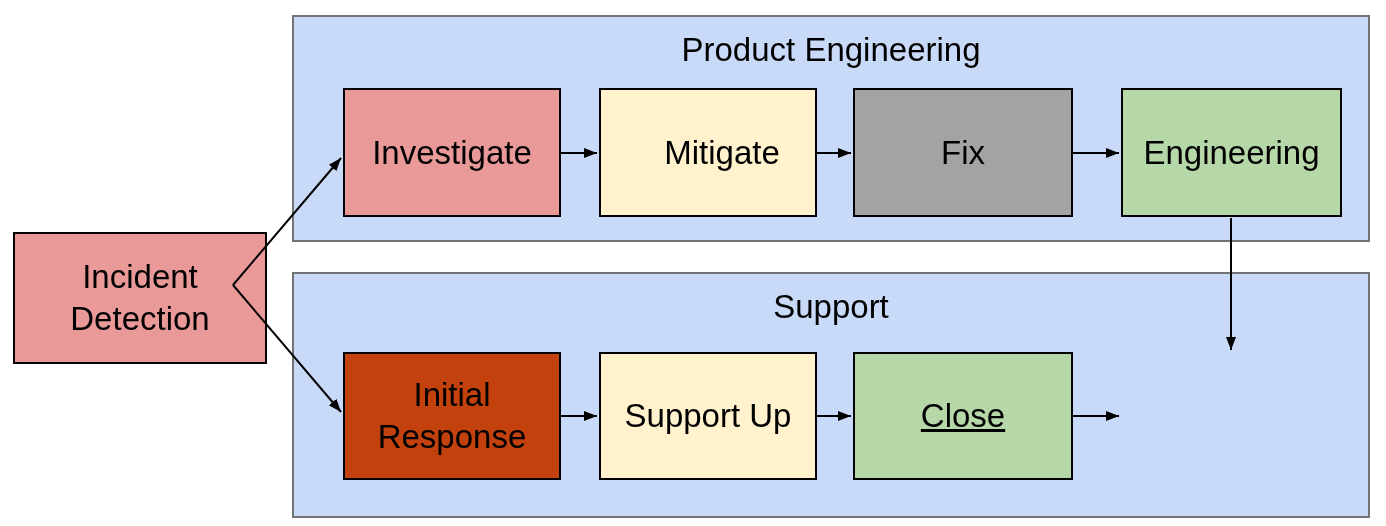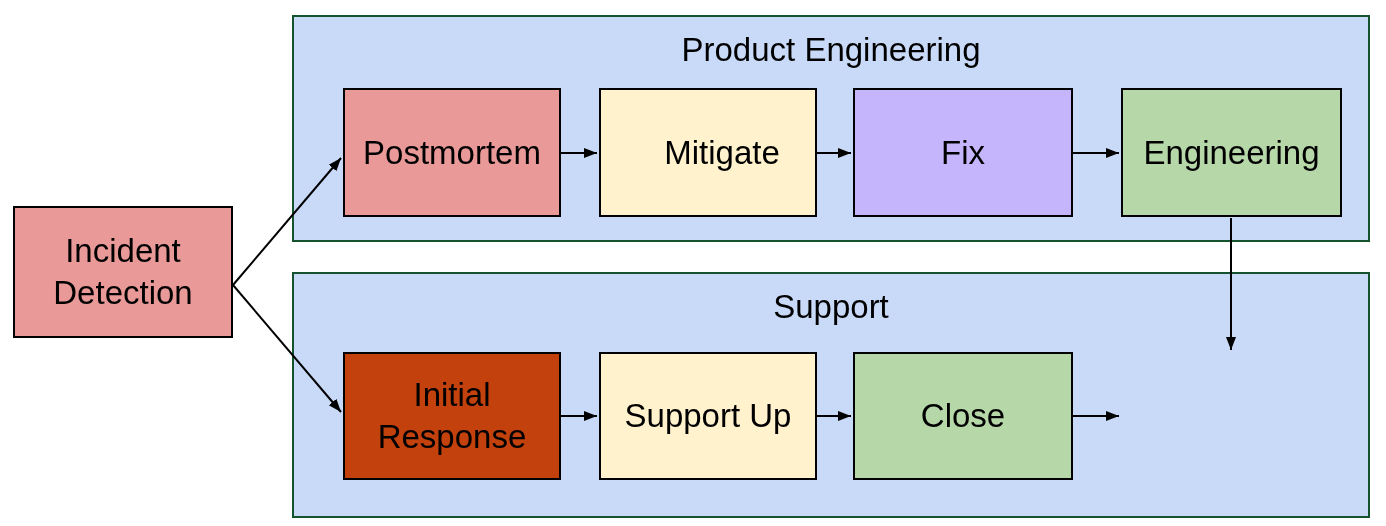--- a/index.html
+++ b/index.html
@@ -10,21 +10,21 @@
   }
   .canvas {
     position: relative;
     width: 1386px;
     height: 526px;
     background: #FFFFFF;
     overflow: hidden;
   }
   .lane {
     position: absolute;
-    border: 2px solid #14532d;
+    border: 2px solid #737373;
     box-sizing: border-box;
   }
   .lane-pe   { left: 292px; top: 15px;  width: 1078px; height: 227px; }
   .lane-sup  { left: 292px; top: 272px; width: 1078px; height: 246px; }
   .lane-title {
     position: absolute;
     left: 0;
     top: 12px;
     width: 100%;
     text-align: center;
@@ -39,21 +39,21 @@
     box-sizing: border-box;
     display: flex;
     align-items: center;
     justify-content: center;
     text-align: center;
     font-size: 33px;
     line-height: 1.27;
     color: #000000;
     padding: 0 8px;
   }
-  .node-detection { left: 13px;   top: 206px; width: 220px; height: 132px; }
+  .node-detection { left: 13px;   top: 232px; width: 254px; height: 132px; }
   .node-r1        { top: 88px;  height: 129px; }
   .node-r2        { top: 352px; height: 128px; }
   .col-1 { left: 343px;  width: 218px; }
   .col-2 { left: 599px;  width: 218px; }
   .col-3 { left: 853px;  width: 220px; }
   .col-4 { left: 1121px; width: 221px; }
   svg.arrows {
     position: absolute;
     left: 0;
     top: 0;
@@ -74,28 +74,28 @@
   <div class="lane lane-pe" style="background-color: rgb(201, 218, 248);">
     <div class="lane-title">Product Engineering</div>
   </div>
 
   <div class="lane lane-sup" style="background-color: rgb(201, 218, 248);">
     <div class="lane-title">Support</div>
   </div>
 
   <div class="node node-detection" style="background-color: rgb(234, 153, 153);">Incident Detection</div>
 
-  <div class="node node-r1 col-1" style="background-color: rgb(234, 153, 153);">Postmortem</div>
+  <div class="node node-r1 col-1" style="background-color: rgb(234, 153, 153);">Investigate</div>
   <div class="node node-r1 col-2" style="background-color: rgb(255, 242, 204); padding-left: 36px;">Mitigate</div>
-  <div class="node node-r1 col-3" style="background-color: #c4b5fd;">Fix</div>
+  <div class="node node-r1 col-3" style="background-color: #a3a3a3;">Fix</div>
   <div class="node node-r1 col-4" style="background-color: rgb(182, 215, 168);">Engineering</div>
 
   <div class="node node-r2 col-1" style="background-color: #c2410c;">Initial Response</div>
   <div class="node node-r2 col-2" style="background-color: rgb(255, 242, 204);">Support Up</div>
-  <div class="node node-r2 col-3" style="background-color: rgb(182, 215, 168);">Close</div>
+  <div class="node node-r2 col-3" style="background-color: rgb(182, 215, 168); text-decoration: underline;">Close</div>
 
   <svg class="arrows" viewBox="0 0 1386 526" xmlns="http://www.w3.org/2000/svg">
     <defs>
       <marker id="ah" markerUnits="userSpaceOnUse" markerWidth="14" markerHeight="12" refX="13" refY="6" orient="auto">
         <path d="M0,1 L13,6 L0,11 z" fill="#000000"></path>
       </marker>
     </defs>
     <line x1="233" y1="285" x2="341" y2="158" marker-end="url(#ah)"></line>
     <line x1="233" y1="285" x2="341" y2="412" marker-end="url(#ah)"></line>
     <line x1="561" y1="153" x2="597" y2="153" marker-end="url(#ah)"></line>

